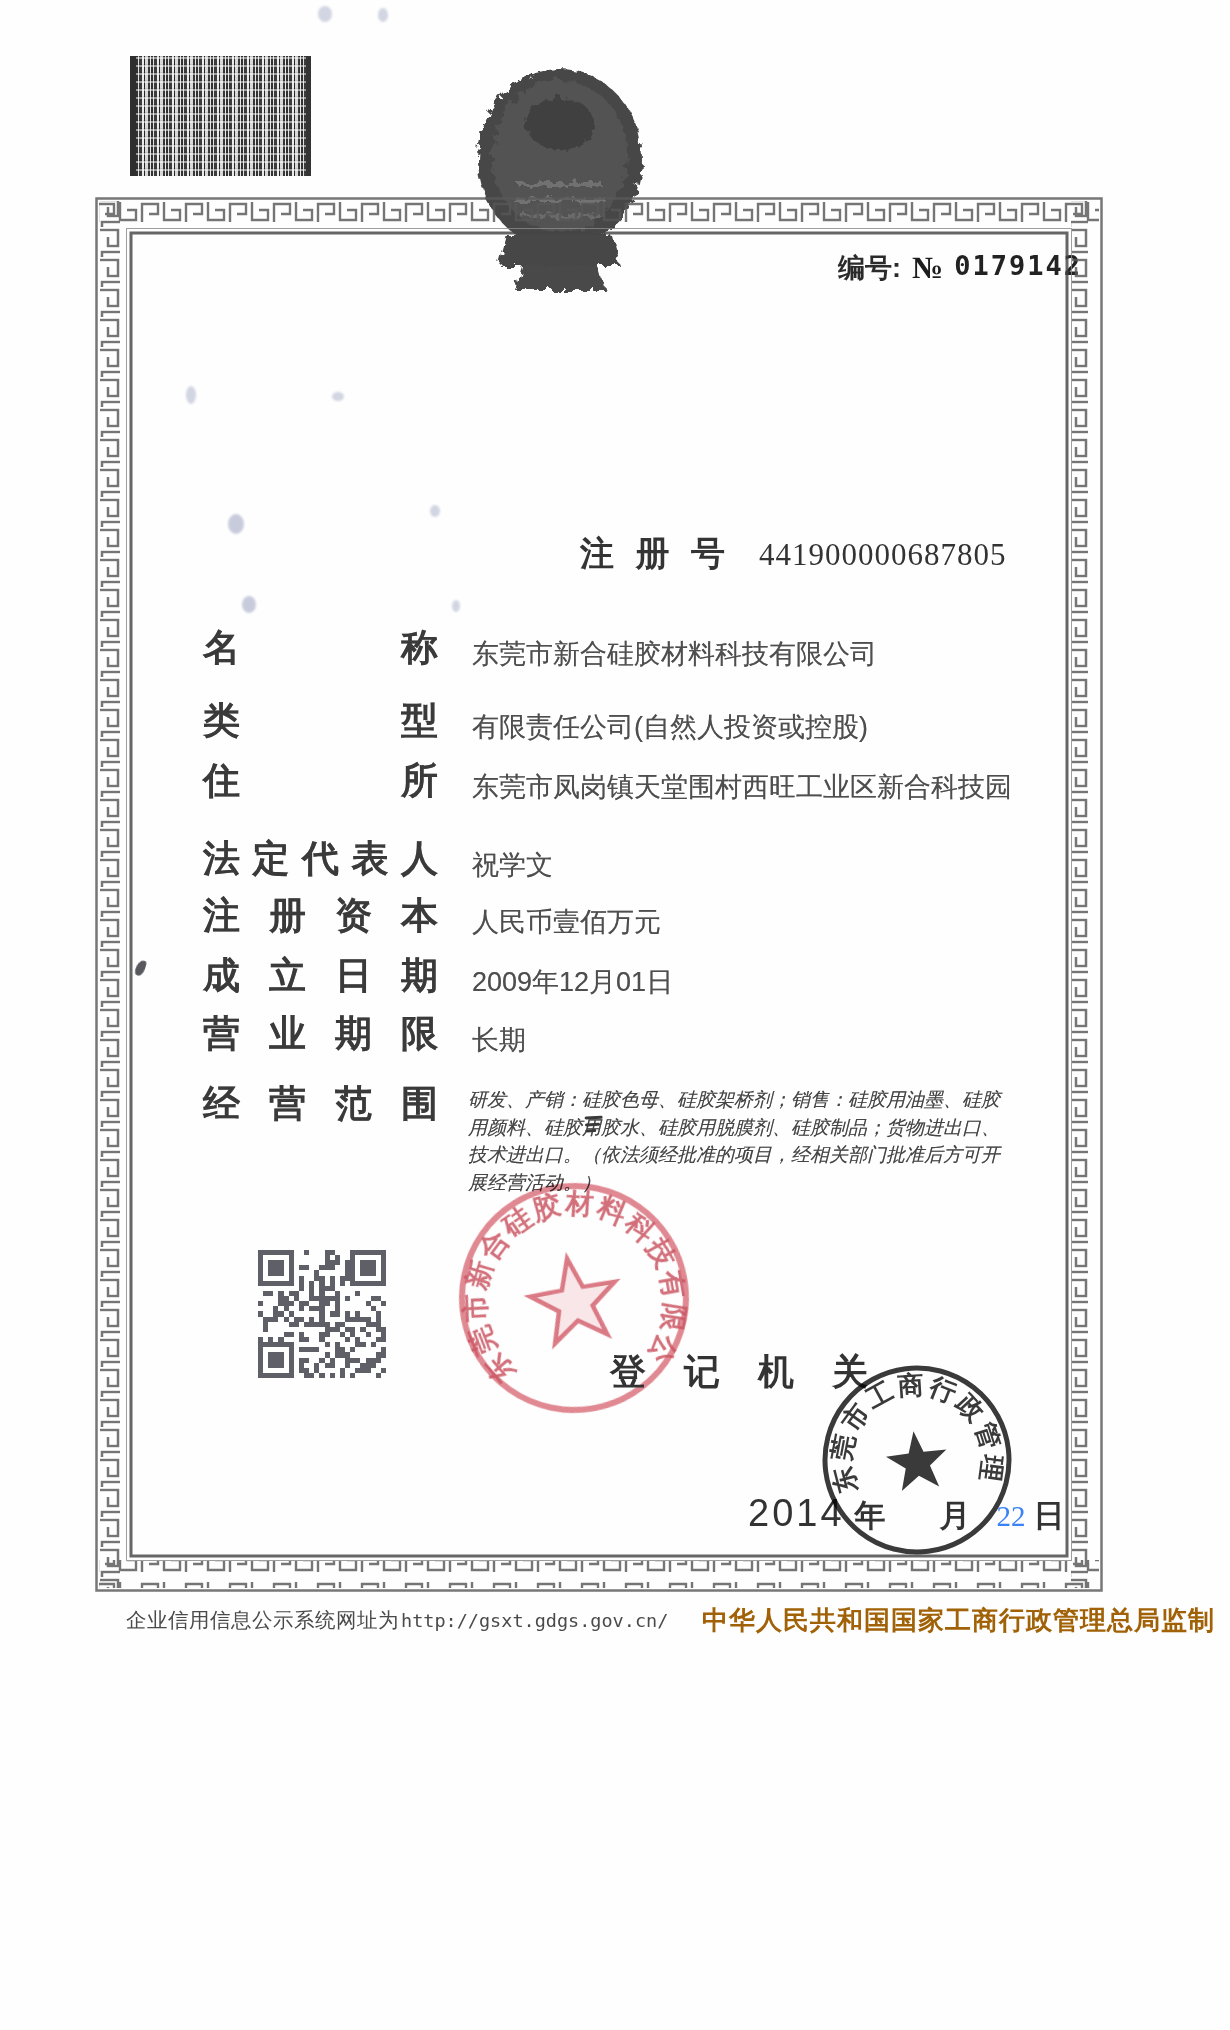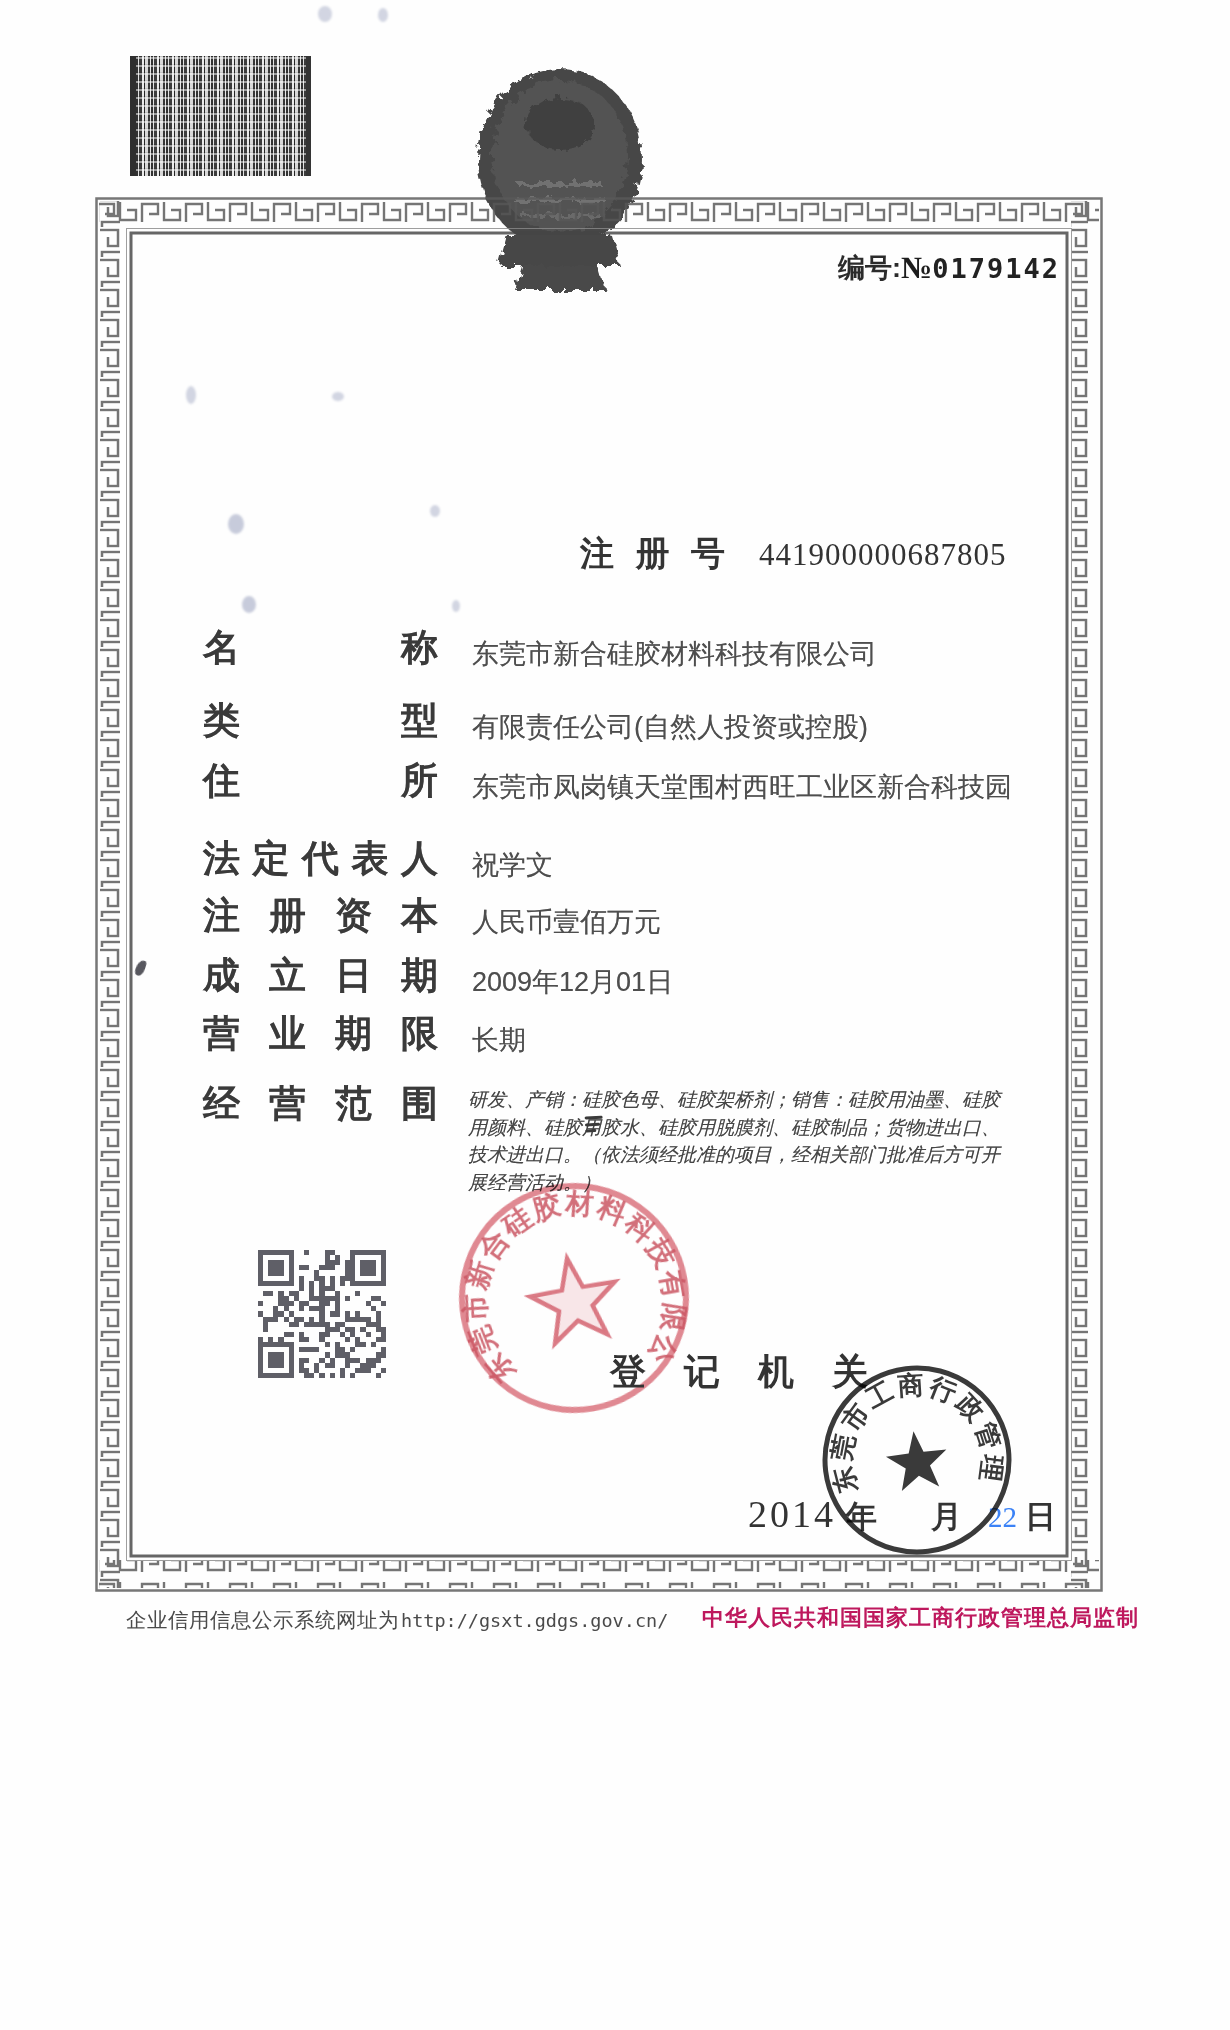--- a/index.html
+++ b/index.html
@@ -8,21 +8,21 @@
 
   
   .barcode{position:absolute;left:130px;top:56px;width:170px;height:120px;
     background:
       repeating-linear-gradient(0deg, rgba(255,255,255,0) 0 5px, rgba(255,255,255,.5) 5px 7px, rgba(0,0,0,.10) 7px 8px),
       repeating-linear-gradient(90deg,#2e2e2e 0 2px,#e8e8e8 2px 3px,#383838 3px 6px,#f2f2f2 6px 8px,#222 8px 9px,#ddd 9px 12px,#333 12px 14px,#eee 14px 15px);
     border-left:6px solid #2a2a2a;border-right:5px solid #303030;
     filter:blur(.4px) contrast(.95);}
   .emblem{position:absolute;left:470px;top:64px;width:180px;height:238px;}
 
-  .serial{position:absolute;left:838px;top:250px;display:flex;align-items:center;}
+  .serial{position:absolute;left:838px;top:250px;display:flex;align-items:flex-start;gap:11px;}
   .serial .s-lbl{font-size:27px;font-weight:700;color:#2b2b2b;}
   .serial .s-no{font-family:"Liberation Serif",serif;font-size:31px;font-weight:700;color:#1d1d1d;}
   .serial .s-num{font-family:"DejaVu Sans Mono",monospace;font-size:27px;letter-spacing:2px;font-weight:600;color:#222;}
 
   
   .frame{position:absolute;left:95px;top:197px;opacity:.82;}
 
   
   .title-wrap{position:absolute;left:95px;top:336px;width:1008px;text-align:center;}
   .title-wrap .title{display:inline-block;font-size:122px;font-weight:900;letter-spacing:48px;
@@ -47,32 +47,32 @@
 
   
   .qr{position:absolute;left:258px;top:1250px;opacity:.9;}
   .red-seal{position:absolute;left:449px;top:1173px;transform:rotate(-10deg);
             mix-blend-mode:multiply;opacity:.92;filter:blur(.3px);}
   .black-seal{position:absolute;left:812px;top:1355px;transform:rotate(-7deg);
             mix-blend-mode:multiply;opacity:.93;}
   .registrar{position:absolute;left:610px;top:1348px;font-size:36px;font-weight:700;
              letter-spacing:14px;color:#333;white-space:nowrap;}
   .dateline{position:absolute;left:748px;top:1492px;display:flex;align-items:baseline;color:#333;}
-  .dateline .d-year{font-family:Liberation Serif, serif;font-size:38px;letter-spacing:3px;}
+  .dateline .d-year{font-family:Liberation Sans, sans-serif;font-size:38px;letter-spacing:3px;}
   .dateline .d-unit{font-size:31px;font-weight:600;margin-left:10px;}
   .dateline .d-gap{display:inline-block;width:44px;}
   .dateline .d-day{font-family:"Liberation Serif",serif;font-size:29px;margin-left:26px;color:#3b82f6;}
   .dateline .d-du{font-size:31px;font-weight:600;margin-left:8px;}
 
   
   .footer-left{position:absolute;left:126px;top:1606px;display:flex;align-items:baseline;color:#4a4a4a;}
   .footer-left .fl-cjk{font-size:20.5px;letter-spacing:.5px;}
   .footer-left .fl-url{font-family:"DejaVu Sans Mono",monospace;font-size:18.5px;margin-left:2px;}
-  .footer-right{position:absolute;left:702px;top:1603px;font-size:22px;font-weight:600;
-                letter-spacing:1px;color:#be185d;}
+  .footer-right{position:absolute;left:702px;top:1603px;font-size:26px;font-weight:600;
+                letter-spacing:1px;color:#a16207;}
 
   
   .art{position:absolute;border-radius:50%;filter:blur(1.2px);background:#7781a8;opacity:.32;}
   .ink-comma{position:absolute;left:136px;top:960px;width:9px;height:16px;background:#3c3c44;
              border-radius:70% 30% 60% 40%;transform:rotate(18deg);filter:blur(.4px);opacity:.85;}
   .scrib{position:absolute;left:585px;top:1116px;width:22px;height:18px;transform:rotate(-3deg);}
   .scrib i{position:absolute;left:0;height:3px;background:#3a3a3a;border-radius:2px;}
   .scrib i:nth-child(1){top:0;width:18px;}
   .scrib i:nth-child(2){top:7px;width:15px;}
   .scrib i:nth-child(3){top:13px;width:11px;}

